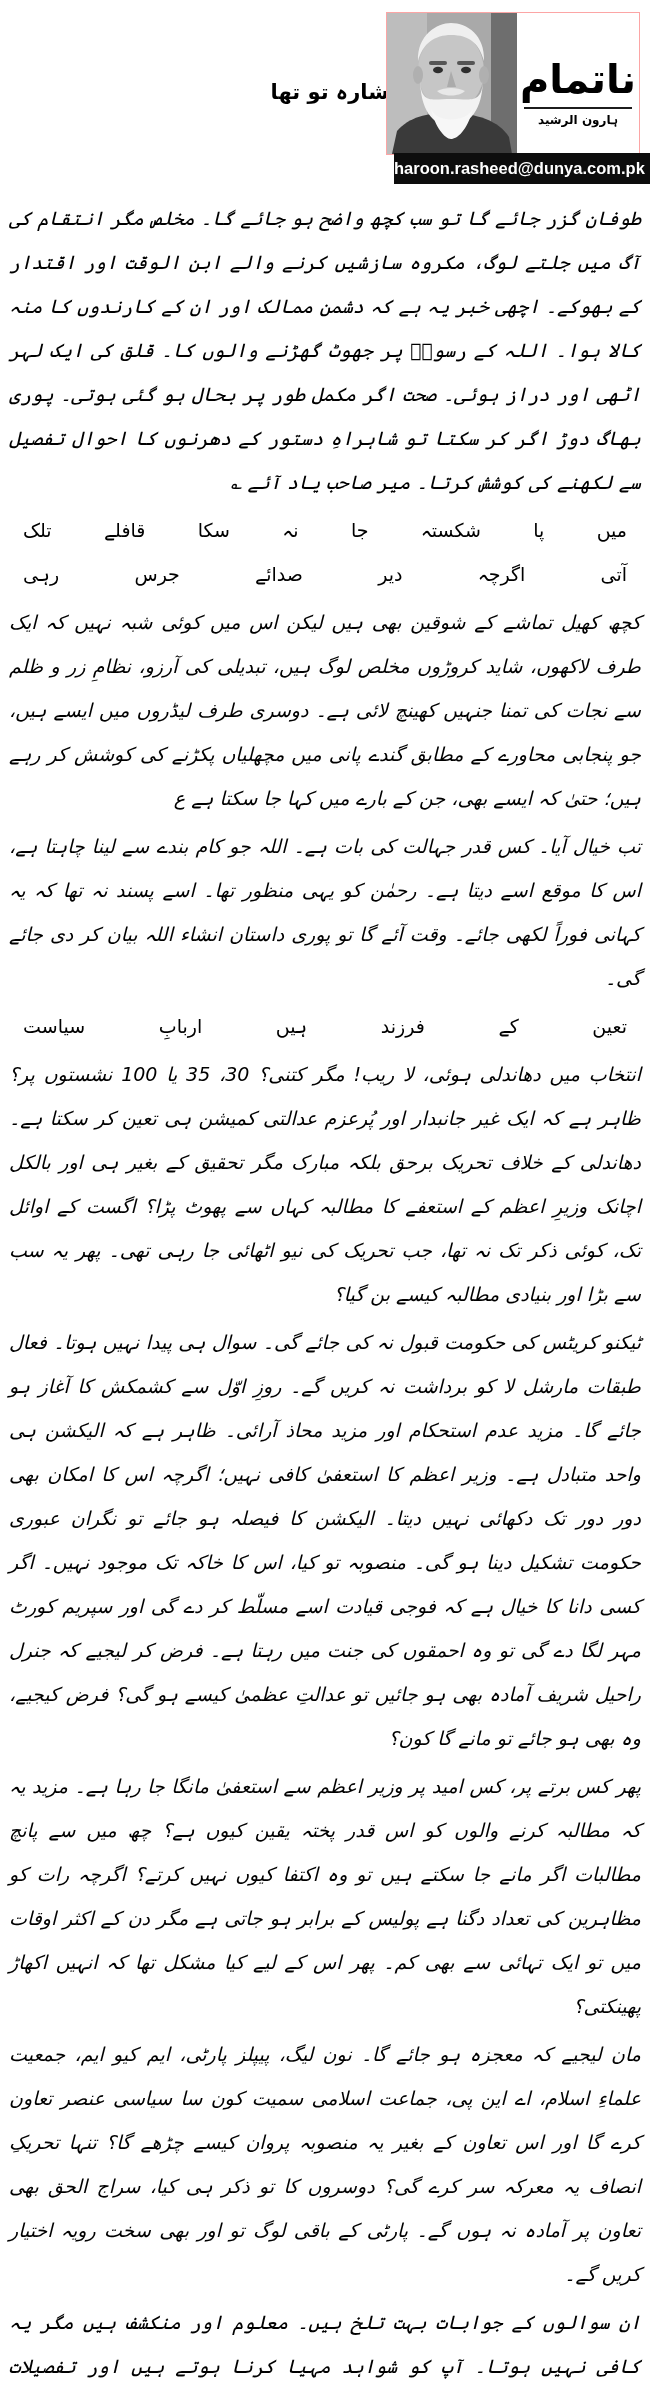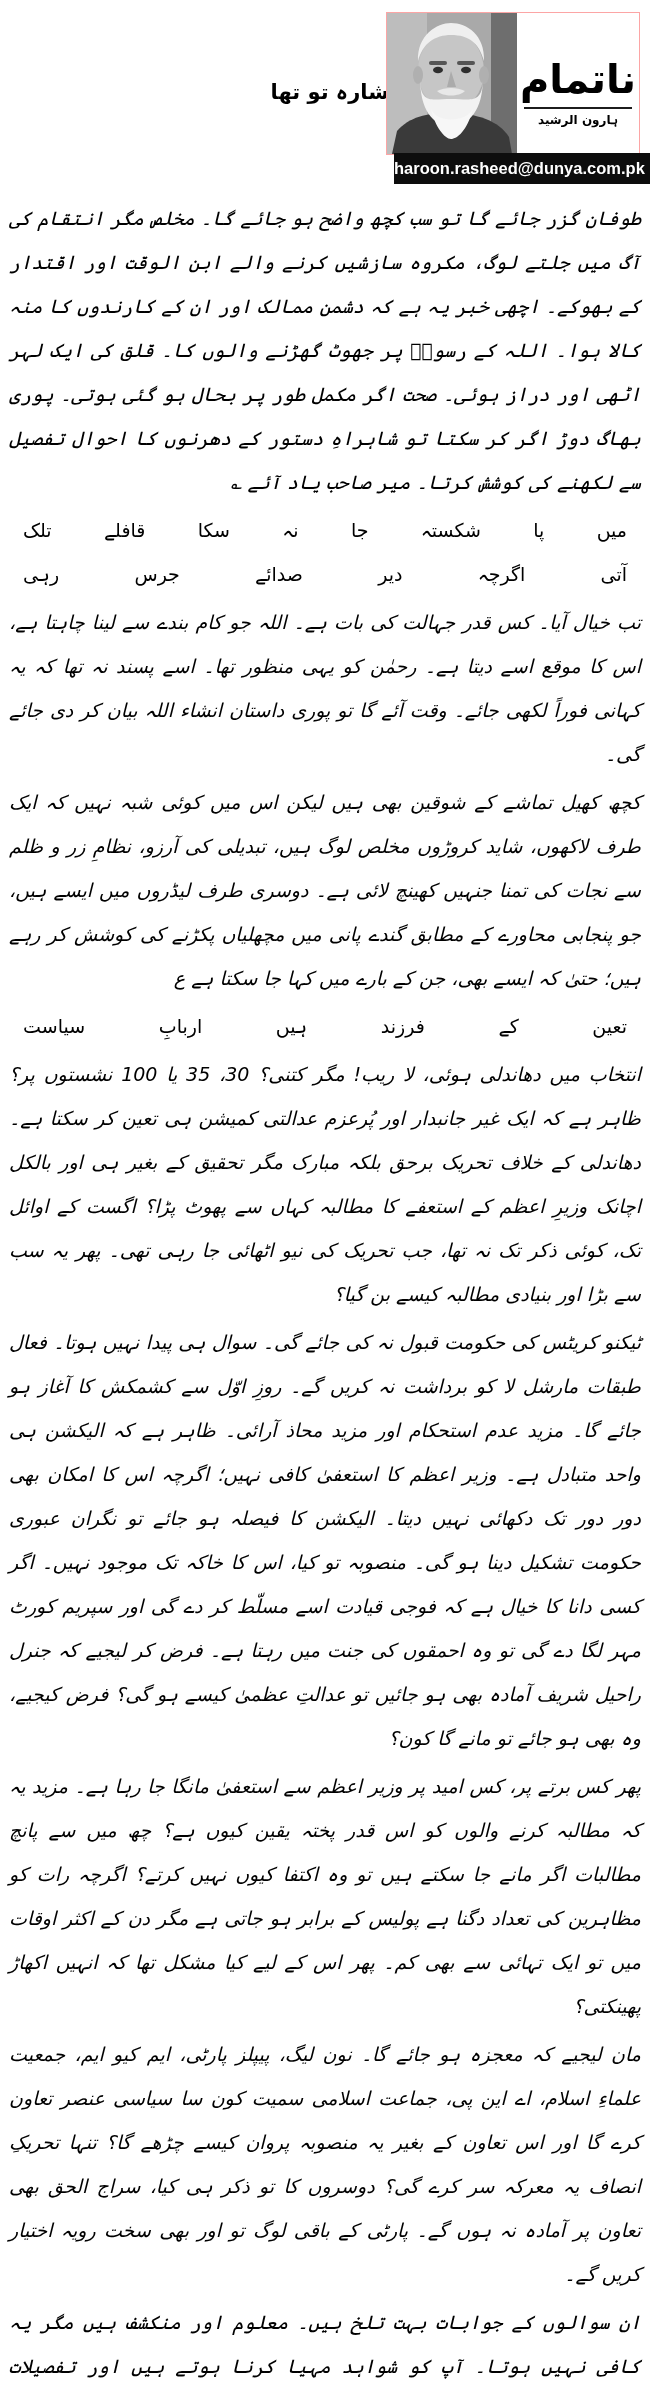--- a/index.html
+++ b/index.html
@@ -95,22 +95,22 @@
         <span>تلک</span>
       </div>
       <div class="verse">
         <span>آتی</span>
         <span>اگرچہ</span>
         <span>دیر</span>
         <span>صدائے</span>
         <span>جرس</span>
         <span>رہی</span>
       </div>
+      <p class="para">کچھ کھیل تماشے کے شوقین بھی ہیں لیکن اس میں کوئی شبہ نہیں کہ ایک طرف لاکھوں، شاید کروڑوں مخلص لوگ ہیں، تبدیلی کی آرزو، نظامِ زر و ظلم سے نجات کی تمنا جنہیں کھینچ لائی ہے۔ دوسری طرف لیڈروں میں ایسے ہیں، جو پنجابی محاورے کے مطابق گندے پانی میں مچھلیاں پکڑنے کی کوشش کر رہے ہیں؛ حتیٰ کہ ایسے بھی، جن کے بارے میں کہا جا سکتا ہے ع</p>
       <p class="para">تب خیال آیا۔ کس قدر جہالت کی بات ہے۔ اللہ جو کام بندے سے لینا چاہتا ہے، اس کا موقع اسے دیتا ہے۔ رحمٰن کو یہی منظور تھا۔ اسے پسند نہ تھا کہ یہ کہانی فوراً لکھی جائے۔ وقت آئے گا تو پوری داستان انشاء اللہ بیان کر دی جائے گی۔</p>
-      <p class="para">کچھ کھیل تماشے کے شوقین بھی ہیں لیکن اس میں کوئی شبہ نہیں کہ ایک طرف لاکھوں، شاید کروڑوں مخلص لوگ ہیں، تبدیلی کی آرزو، نظامِ زر و ظلم سے نجات کی تمنا جنہیں کھینچ لائی ہے۔ دوسری طرف لیڈروں میں ایسے ہیں، جو پنجابی محاورے کے مطابق گندے پانی میں مچھلیاں پکڑنے کی کوشش کر رہے ہیں؛ حتیٰ کہ ایسے بھی، جن کے بارے میں کہا جا سکتا ہے ع</p>
       <div class="verse">
         <span>تعین</span>
         <span>کے</span>
         <span>فرزند</span>
         <span>ہیں</span>
         <span>اربابِ</span>
         <span>سیاست</span>
       </div>
       <p class="para">انتخاب میں دھاندلی ہوئی، لا ریب! مگر کتنی؟ 30، 35 یا 100 نشستوں پر؟ ظاہر ہے کہ ایک غیر جانبدار اور پُرعزم عدالتی کمیشن ہی تعین کر سکتا ہے۔ دھاندلی کے خلاف تحریک برحق بلکہ مبارک مگر تحقیق کے بغیر ہی اور بالکل اچانک وزیرِ اعظم کے استعفے کا مطالبہ کہاں سے پھوٹ پڑا؟ اگست کے اوائل تک، کوئی ذکر تک نہ تھا، جب تحریک کی نیو اٹھائی جا رہی تھی۔ پھر یہ سب سے بڑا اور بنیادی مطالبہ کیسے بن گیا؟</p>
       <p class="para">ٹیکنو کریٹس کی حکومت قبول نہ کی جائے گی۔ سوال ہی پیدا نہیں ہوتا۔ فعال طبقات مارشل لا کو برداشت نہ کریں گے۔ روزِ اوّل سے کشمکش کا آغاز ہو جائے گا۔ مزید عدم استحکام اور مزید محاذ آرائی۔ ظاہر ہے کہ الیکشن ہی واحد متبادل ہے۔ وزیر اعظم کا استعفیٰ کافی نہیں؛ اگرچہ اس کا امکان بھی دور دور تک دکھائی نہیں دیتا۔ الیکشن کا فیصلہ ہو جائے تو نگران عبوری حکومت تشکیل دینا ہو گی۔ منصوبہ تو کیا، اس کا خاکہ تک موجود نہیں۔ اگر کسی دانا کا خیال ہے کہ فوجی قیادت اسے مسلّط کر دے گی اور سپریم کورٹ مہر لگا دے گی تو وہ احمقوں کی جنت میں رہتا ہے۔ فرض کر لیجیے کہ جنرل راحیل شریف آمادہ بھی ہو جائیں تو عدالتِ عظمیٰ کیسے ہو گی؟ فرض کیجیے، وہ بھی ہو جائے تو مانے گا کون؟</p>

